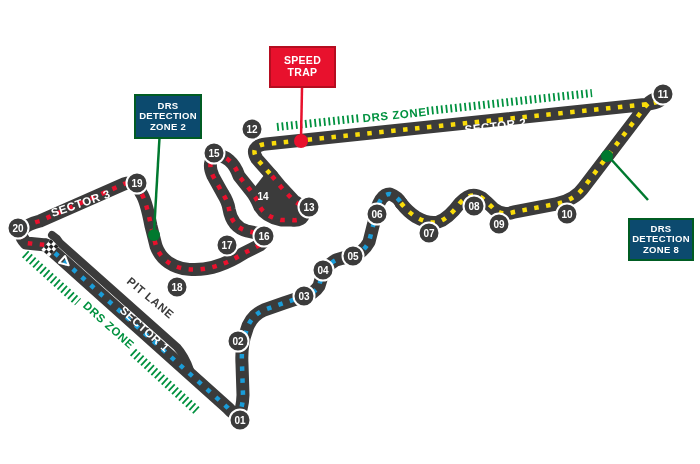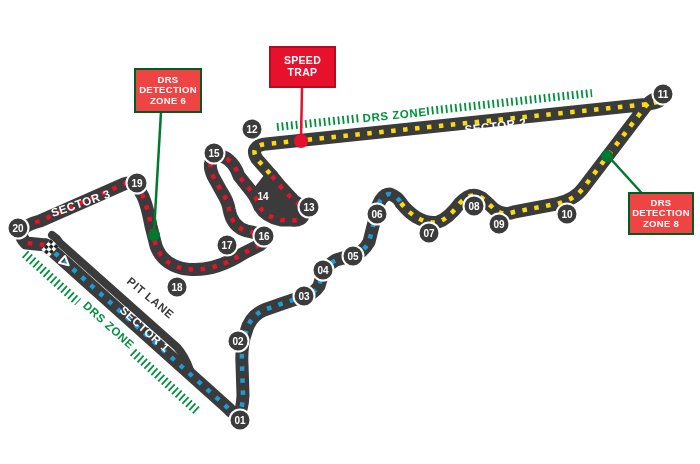--- a/index.html
+++ b/index.html
@@ -6,21 +6,21 @@
   .map-wrap{
     position:relative;width:700px;height:464px;background:#fff;overflow:hidden;
     font-family:"Liberation Sans",sans-serif;
   }
   .map-wrap svg{position:absolute;left:0;top:0;}
   .label-box{
     position:absolute;display:flex;flex-direction:column;align-items:center;justify-content:center;
     color:#fff;font-weight:800;text-align:center;line-height:1.12;letter-spacing:.3px;
     box-sizing:border-box;
   }
-  .label-box.green{background:#ef4444;border:2px solid #005c23;font-size:9.5px;}
+  .label-box.green{background:#0c4a6e;border:2px solid #005c23;font-size:9.5px;margin-top:26px;}
   .label-box.red{background:#e8112d;border:2px solid #b50d20;font-size:10.5px;}
   .svg-label{font-weight:800;letter-spacing:.6px;}
 </style>
 </head>
 <body>
 
 <div class="map-wrap">
 
   <svg width="700" height="464" viewBox="0 0 700 464">
 
@@ -123,21 +123,21 @@
   </svg>
 
   <div class="label-box red" style="left:269px;top:46px;width:67px;height:42px;">
     <span>SPEED</span>
     <span>TRAP</span>
   </div>
 
   <div class="label-box green" style="left:134px;top:68px;width:68px;height:45px;">
     <span>DRS</span>
     <span>DETECTION</span>
-    <span>ZONE 6</span>
+    <span>ZONE 2</span>
   </div>
 
   <div class="label-box green" style="left:628px;top:192px;width:66px;height:43px;">
     <span>DRS</span>
     <span>DETECTION</span>
     <span>ZONE 8</span>
   </div>
 
 </div>
 

